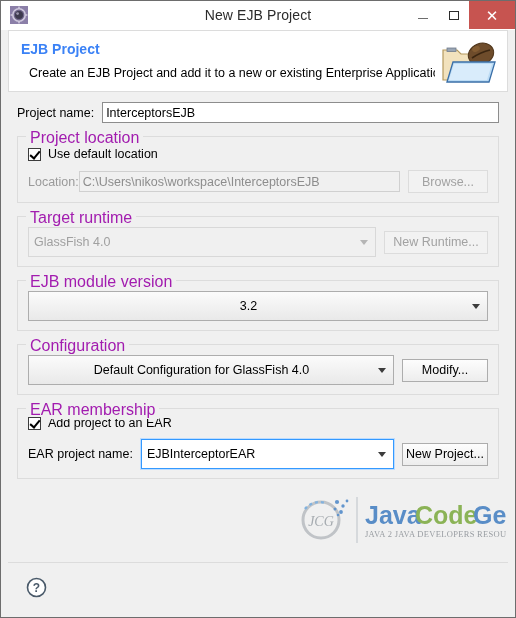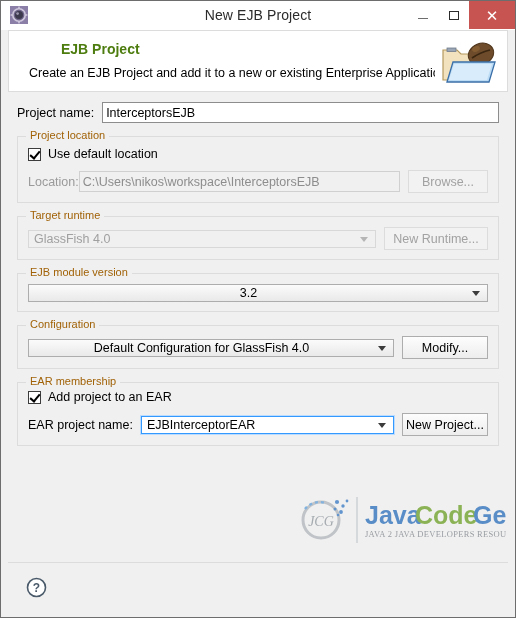--- a/index.html
+++ b/index.html
@@ -93,22 +93,21 @@
     background: #ffffff;
     border: 1px solid #dcdcdc;
     box-sizing: border-box;
   }
   .header-title {
     position: absolute;
     left: 12px;
     top: 10px;
     font-size: 14px;
     font-weight: bold;
-    color: #4d7c0f;
-    margin-left: 40px;
+    color: #3b82f6;
   }
   .header-desc {
     position: absolute;
     left: 20px;
     top: 35px;
     font-size: 12.5px;
     color: #000000;
   }
   .header-icon {
     position: absolute;
@@ -171,22 +170,22 @@
     margin-top: 13px;
     padding: 0 10px 9px 10px;
     box-sizing: border-box;
   }
   .group > .group-title {
     position: absolute;
     top: -8px;
     left: 8px;
     background: #f0f0f0;
     padding: 0 4px;
-    font-size: 11px;
-    color: #a16207;
+    font-size: 16px;
+    color: #a21caf;
   }
   .group-inner {
     padding-top: 10px;
   }
 
   
   .cbox-row {
     display: flex;
     align-items: center;
   }
@@ -208,21 +207,21 @@
     width: 4px;
     height: 8px;
     border: solid #000000;
     border-width: 0 2px 2px 0;
     transform: rotate(40deg);
   }
 
   
   .combo {
     position: relative;
-    height: 18px;
+    height: 30px;
     background: #ffffff;
     border: 1px solid #8d8d8d;
     box-sizing: border-box;
     display: flex;
     align-items: center;
     padding: 0 24px 0 5px;
     font-size: 12.5px;
     color: #000000;
     white-space: nowrap;
     overflow: hidden;

